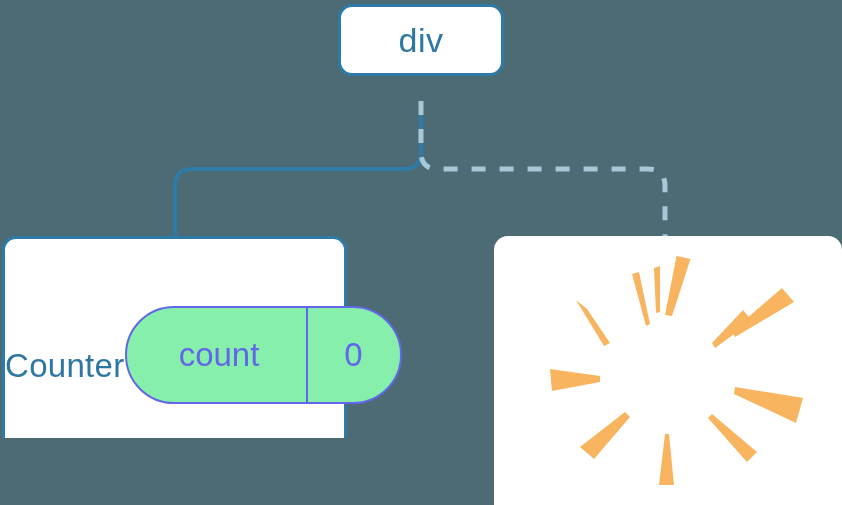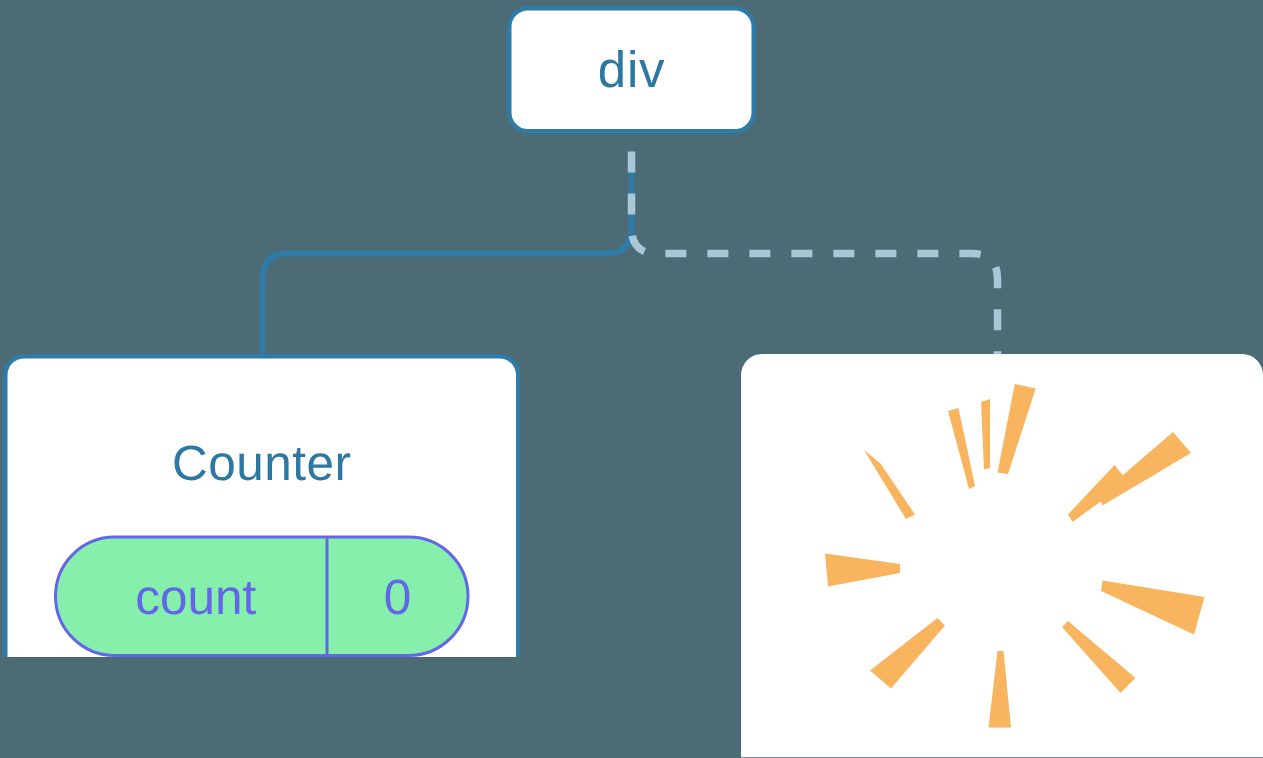--- a/index.html
+++ b/index.html
@@ -31,21 +31,21 @@
   .node {
     position: absolute;
     background: #ffffff;
     border-radius: 14px;
     box-sizing: border-box;
   }
   .node-div {
     left: 338px;
     top: 4px;
     width: 166px;
-    height: 85px;
+    height: 72px;
     border: 3px solid #2e7ba8;
     display: flex;
     align-items: center;
     justify-content: center;
   }
   .node-div .node-title {
     color: #2d77a3;
     font-size: 34px;
     letter-spacing: 0.5px;
     line-height: 1;
@@ -54,21 +54,21 @@
   .node-counter {
     left: 2px;
     top: 236px;
     width: 345px;
     height: 202px;
     border: 3px solid #2e7ba8;
     border-bottom: none;
     border-bottom-left-radius: 0;
     border-bottom-right-radius: 0;
     display: flex;
-    flex-direction: column;
+    flex-direction: row;
     align-items: center;
   }
   .node-counter .node-title {
     color: #2d77a3;
     font-size: 33px;
     line-height: 1;
     margin-top: 53px;
     letter-spacing: 0.3px;
   }
 

